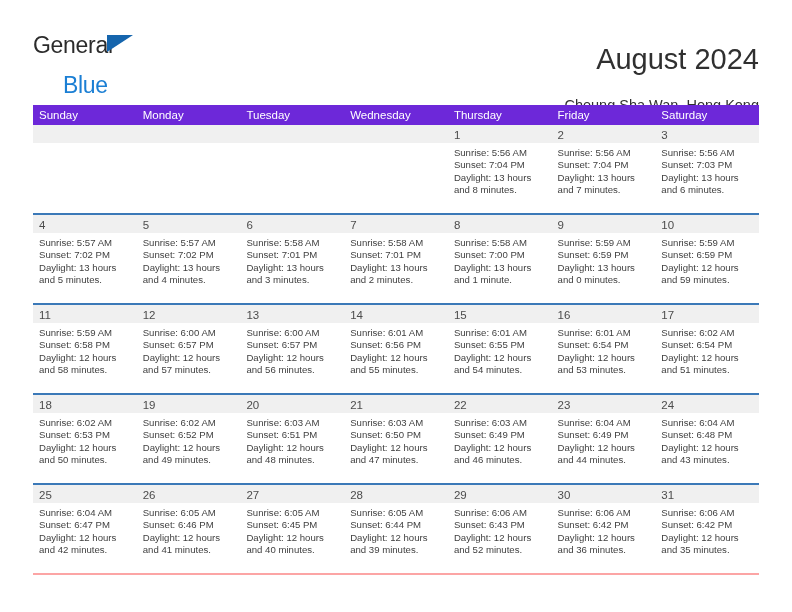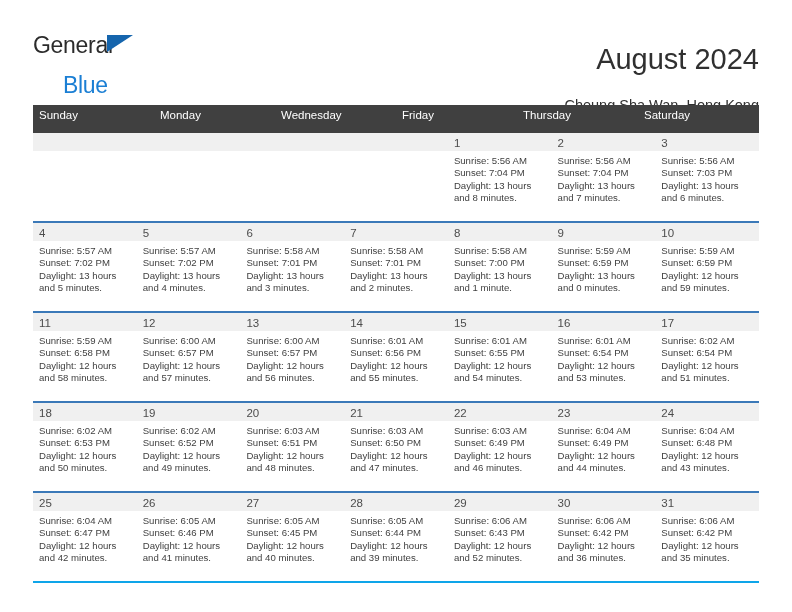--- a/index.html
+++ b/index.html
@@ -87,39 +87,39 @@
 
   
   .calendar {
     position: absolute;
     left: 33px;
     top: 105px;
     width: 726px;
   }
   .weekday-row {
     display: flex;
-    background: #404040;
-    height: 28px;
+    background: #6d28d9;
+    height: 20px;
   }
   .weekday {
     flex: 1 1 0;
     color: #ffffff;
     font-size: 11.5px;
     line-height: 20px;
     padding-left: 6px;
     box-sizing: border-box;
     white-space: nowrap;
   }
   .week {
     display: flex;
     border-bottom: 2px solid #3b79b8;
     height: 88px;
   }
   .week:last-child {
-    border-bottom: 2px solid #0ea5e9;
+    border-bottom: 2px solid #fca5a5;
   }
   .daycell {
     flex: 1 1 0;
     width: 103.71px;
     box-sizing: border-box;
     position: relative;
     background: #ffffff;
   }
   .daycell .numband {
     height: 18px;
@@ -159,23 +159,24 @@
     <div class="title-block">
       <div class="cal-title">August 2024</div>
       <div class="cal-subtitle">Cheung Sha Wan, Hong Kong</div>
     </div>
   </div>
 
   <div class="calendar">
     <div class="weekday-row">
       <div class="weekday">Sunday</div>
       <div class="weekday">Monday</div>
+      <div class="weekday">Tuesday</div>
       <div class="weekday">Wednesday</div>
+      <div class="weekday">Thursday</div>
       <div class="weekday">Friday</div>
-      <div class="weekday">Thursday</div>
       <div class="weekday">Saturday</div>
     </div>
     <div id="weeks-container">
         <div class="week">
           <div class="daycell empty">
             <div class="numband"><span class="daynum"></span></div>
           </div>
           <div class="daycell empty">
             <div class="numband"><span class="daynum"></span></div>
           </div>

